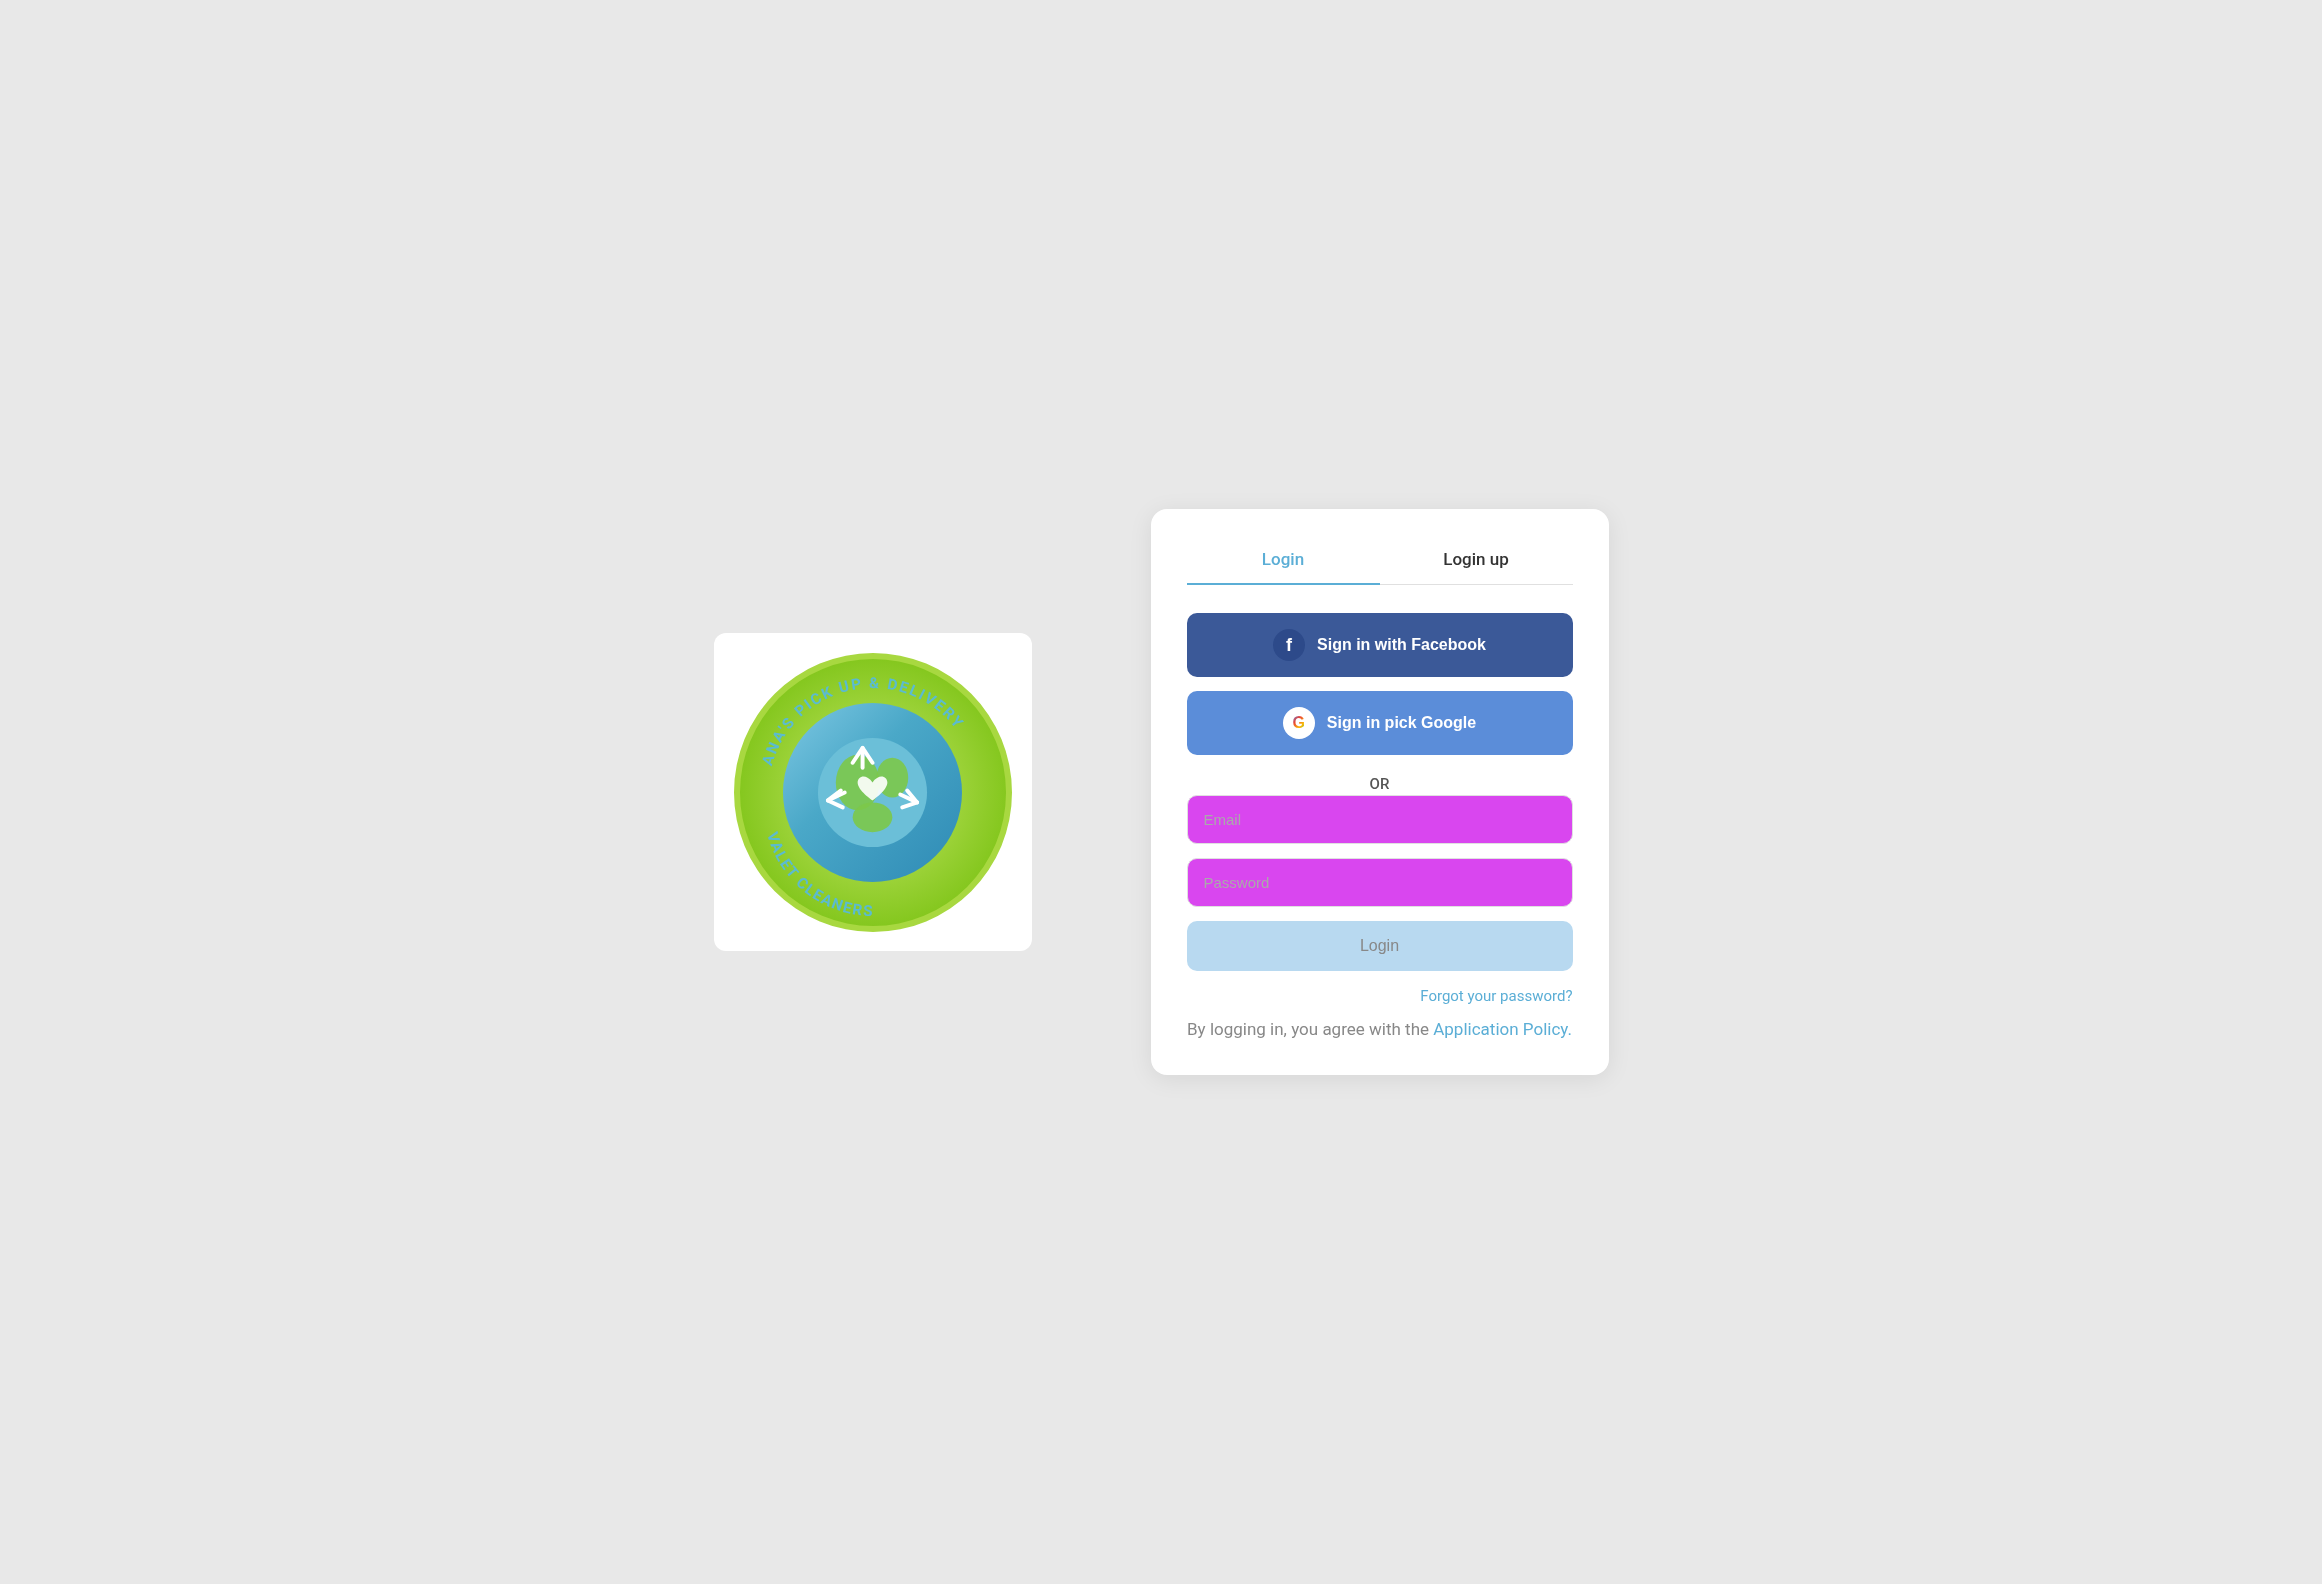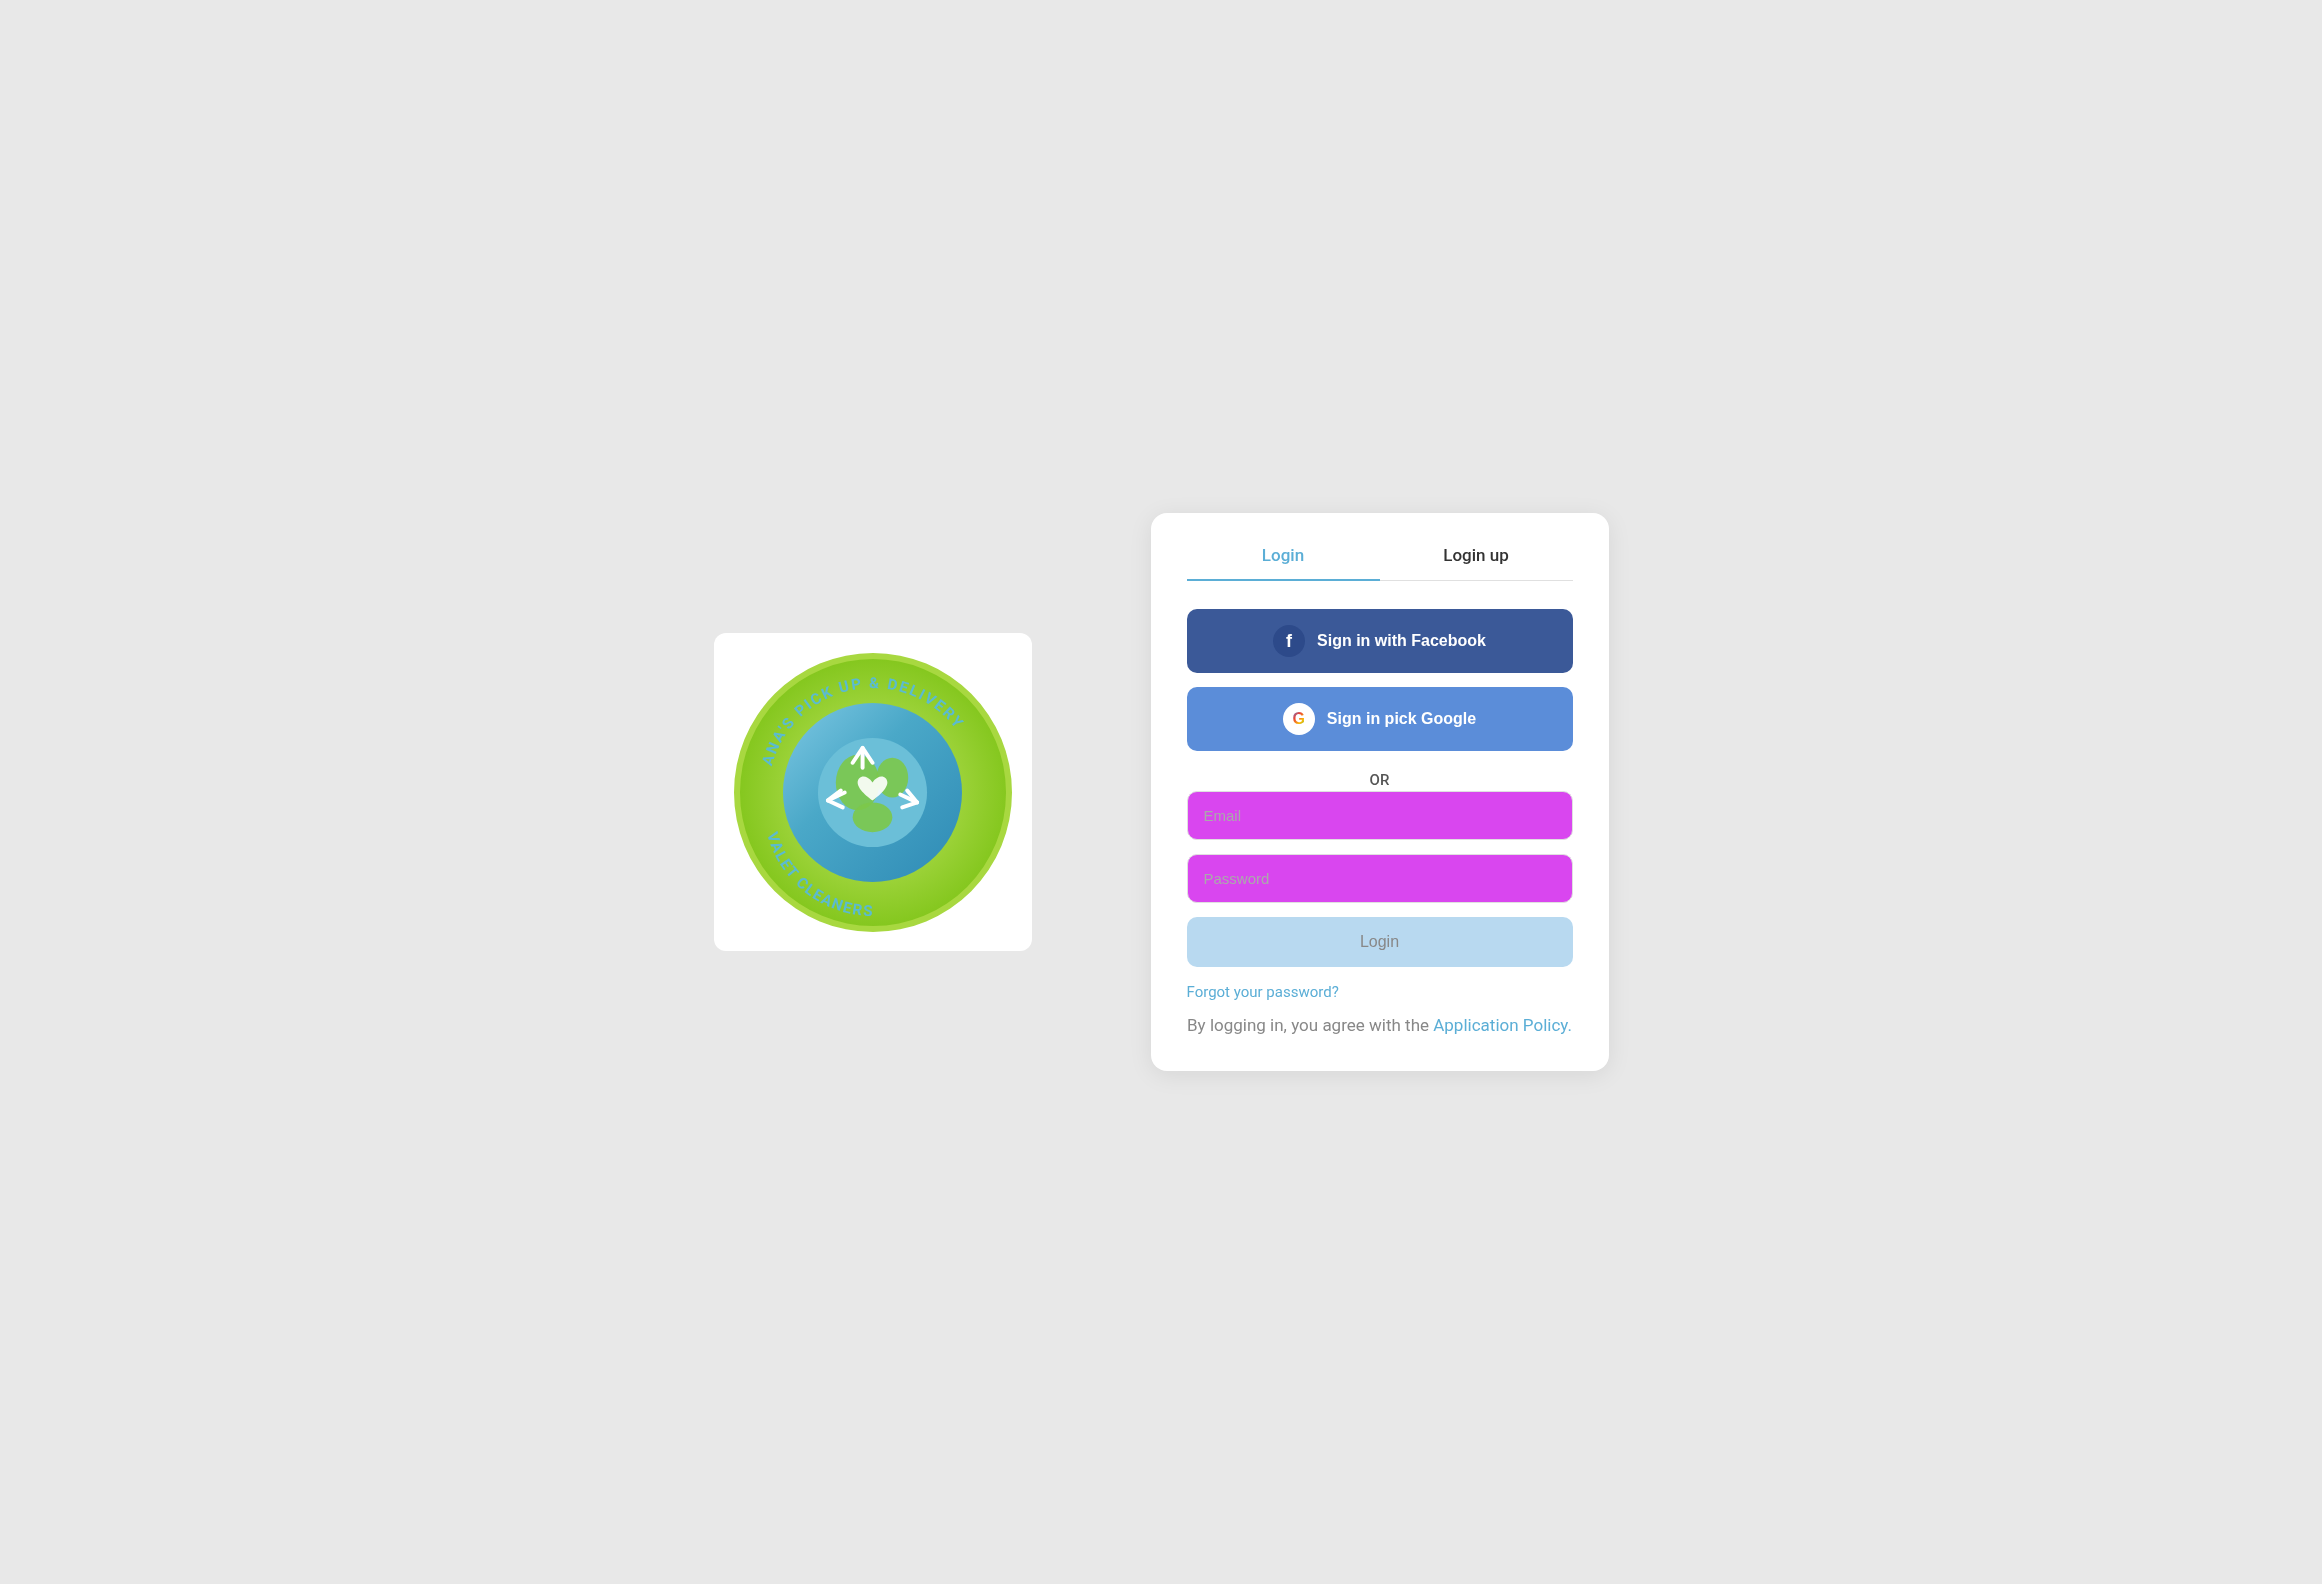--- a/index.html
+++ b/index.html
@@ -69,21 +69,21 @@
       top: 0;
       left: 0;
       width: 100%;
       height: 100%;
     }
 
     
     .login-card {
       background: white;
       border-radius: 16px;
-      padding: 20px 36px 36px;
+      padding: 28px 36px 36px;
       width: 458px;
       box-shadow: 0 4px 24px rgba(0,0,0,0.08);
     }
 
     .tabs {
       display: flex;
       margin-bottom: 28px;
       border-bottom: 1px solid #e0e0e0;
     }
 
@@ -229,21 +229,21 @@
       border: none;
       background: #b8d9f0;
       color: #888;
       font-size: 16px;
       font-weight: 500;
       cursor: pointer;
       margin-bottom: 16px;
     }
 
     .forgot-password {
-      text-align: left;
+      text-align: right;
       font-size: 15px;
       color: #5baed6;
       cursor: pointer;
       margin-bottom: 14px;
     }
 
     .policy-text {
       text-align: center;
       font-size: 17px;
       color: #888;

